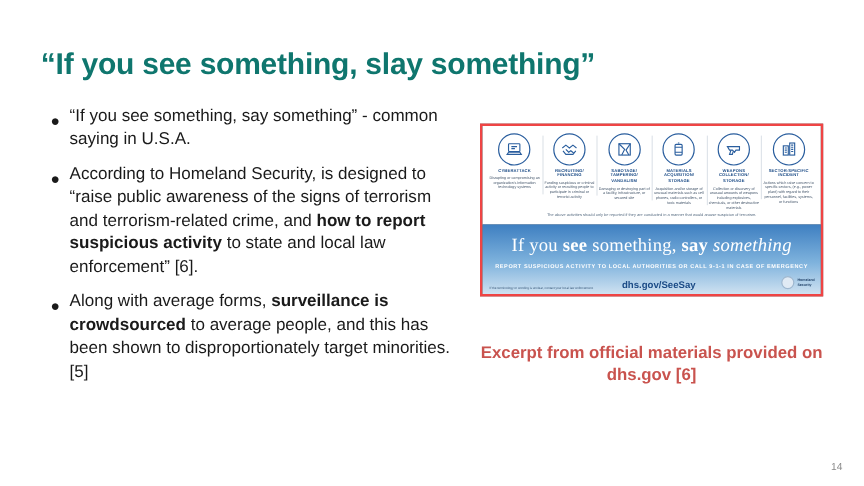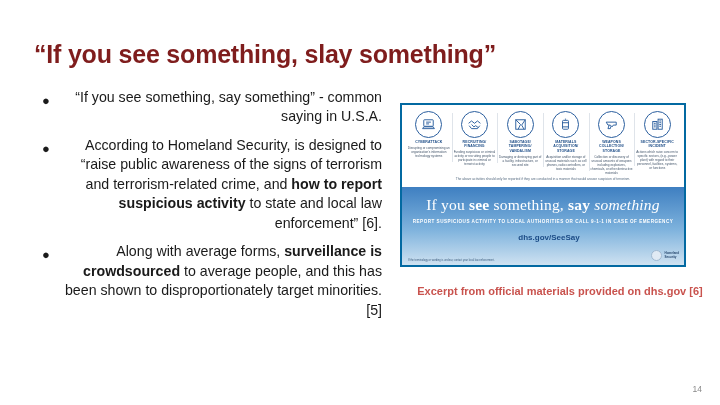--- a/index.html
+++ b/index.html
@@ -19,21 +19,21 @@
     inset: 0;
     background: #ffffff;
   }
   .slide-title {
     position: absolute;
     left: 34px;
     top: 40px;
     width: 640px;
     font-size: 25px;
     font-weight: bold;
-    color: #7f1d1d;
+    color: #0f766e;
     letter-spacing: -0.2px;
   }
   .bullets {
     position: absolute;
     left: 42px;
     top: 88px;
     width: 340px;
   }
   .bullet {
     display: flex;
@@ -46,33 +46,32 @@
     padding-top: 6px;
     font-size: 13px;
     line-height: 1;
     color: #1a1a1a;
   }
   .bullet-text {
     flex: 1 1 auto;
     font-size: 14.2px;
     line-height: 1.37;
     color: #1a1a1a;
-    text-align: right;
   }
   .bullet-text b {
     font-weight: bold;
   }
   .figure {
     position: absolute;
     left: 400px;
     top: 103px;
     width: 286px;
-    height: 164px;
+    height: 144px;
     box-sizing: border-box;
-    border: 2px solid #0369a1;
+    border: 2px solid #ef4444;
     background: #737373;
     overflow: hidden;
   }
   .poster {
     position: absolute;
     inset: 0;
     display: flex;
     flex-direction: column;
   }
   .poster-top {
@@ -198,25 +197,25 @@
   }
   .poster-fine {
     position: absolute;
     left: 6px;
     bottom: 3px;
     font-size: 2.6px;
     color: #3a5a7a;
   }
   .figure-caption {
     position: absolute;
-    left: 415px;
+    left: 398px;
     top: 284px;
     width: 290px;
     text-align: center;
-    font-size: 11px;
+    font-size: 14px;
     font-weight: bold;
     color: #c9534e;
     line-height: 1.35;
   }
   .page-number {
     position: absolute;
     right: 18px;
     bottom: 11px;
     font-size: 8.5px;
     color: #8a8a8a;

